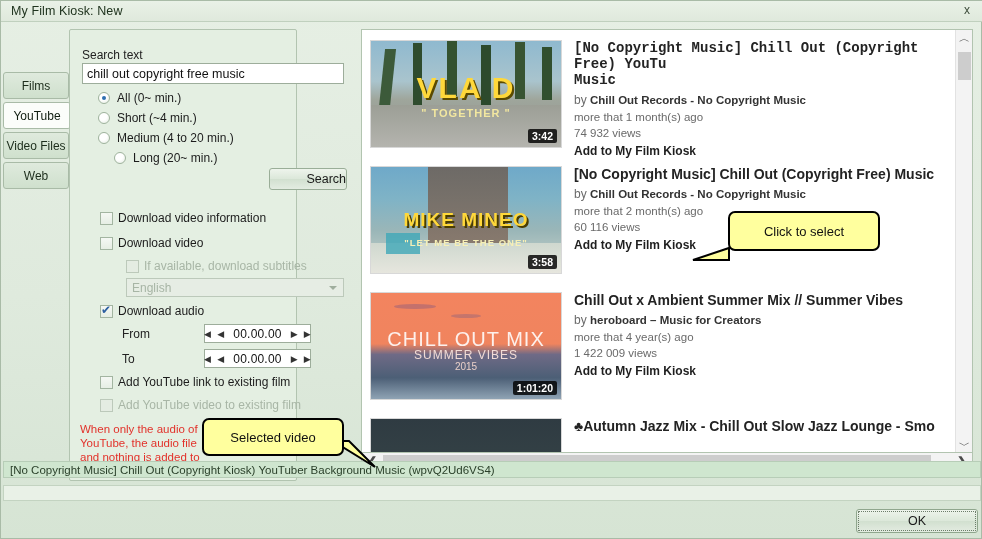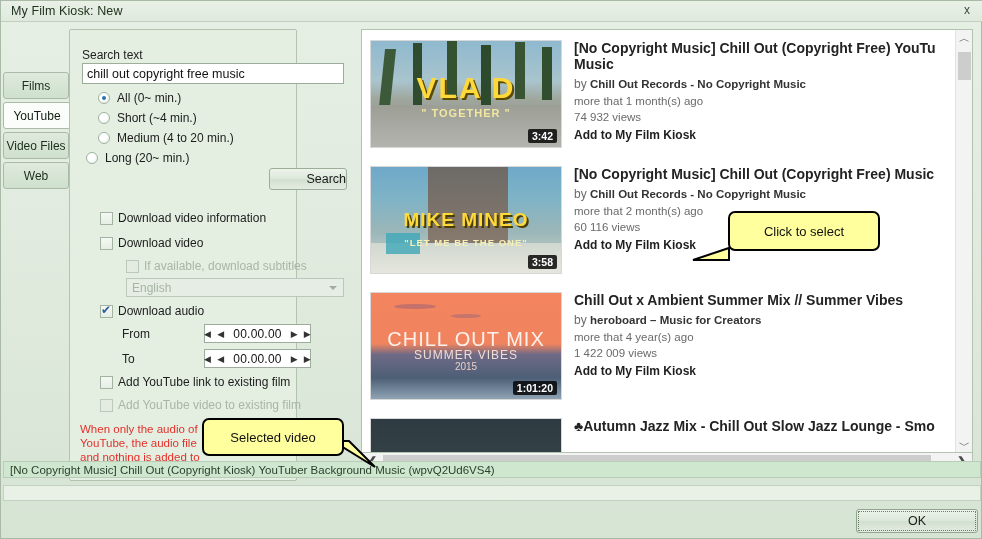--- a/index.html
+++ b/index.html
@@ -181,21 +181,21 @@
     position: absolute; right: 4px; bottom: 4px;
     background: rgba(0,0,0,.82); color: #fff;
     font-size: 10.5px; font-weight: bold; padding: 1px 4px; border-radius: 2px;
     font-family: "Liberation Sans", sans-serif;
   }
   .vmeta { position: absolute; left: 204px; top: 0; width: 380px; }
   .vtitle {
     font-size: 14px; font-weight: bold; color: #232323; line-height: 16px;
     white-space: nowrap; overflow: visible;
   }
-  .vtitle.wrap { white-space: normal; }
+  .vtitle.wrap { white-space: normal; font-family: Liberation Mono, monospace; }
   .vby { font-size: 12px; color: #6a6a6a; margin-top: 5px; }
   .vby b { color: #333; font-size: 11.5px; }
   .vsub { font-size: 11.5px; color: #6a6a6a; margin-top: 4px; }
   .vadd { font-size: 12px; font-weight: bold; color: #1f1f1f; margin-top: 5px; cursor: pointer; }
 
   
   .statusbar {
     position: absolute; left: 2px; top: 460px; width: 978px; height: 17px;
     background: #cfe6cf; border: 1px solid #b7cdb7;
     font-size: 11.5px; color: #2a402a; padding: 1px 6px; line-height: 15px;
@@ -258,21 +258,21 @@
       <span class="lbl">All (0~ min.)</span>
     </div>
     <div class="radio-row" style="left:28px; top:81px;">
       <span class="radio"></span>
       <span class="lbl">Short (~4 min.)</span>
     </div>
     <div class="radio-row" style="left:28px; top:101px;">
       <span class="radio"></span>
       <span class="lbl">Medium (4 to 20 min.)</span>
     </div>
-    <div class="radio-row" style="left:16px; top:121px;">
+    <div class="radio-row" style="left:44px; top:121px;">
       <span class="radio"></span>
       <span class="lbl">Long (20~ min.)</span>
     </div>
 
     <div class="btn" style="position:absolute; left:199px; top:138px; width:78px; height:22px;justify-content:flex-end;">
       <span>Search</span>
     </div>
 
     <div class="chk-row" style="left:30px; top:181px;">
       <span class="chk"></span>

